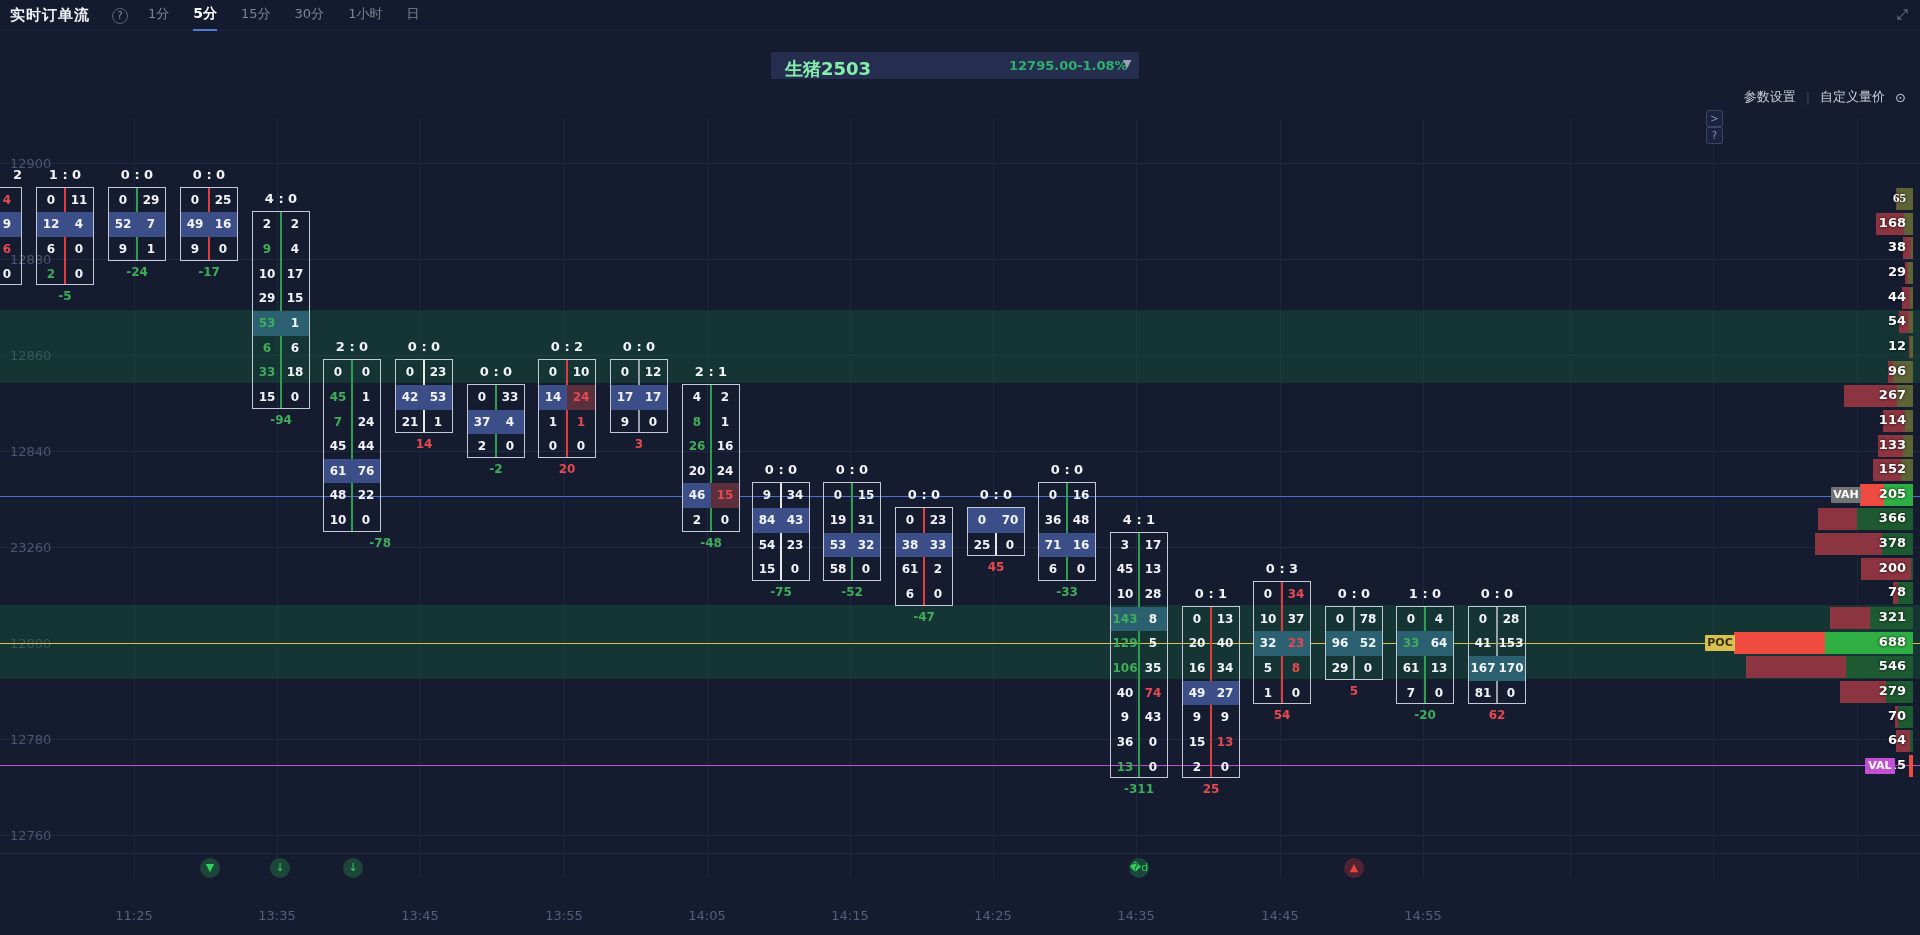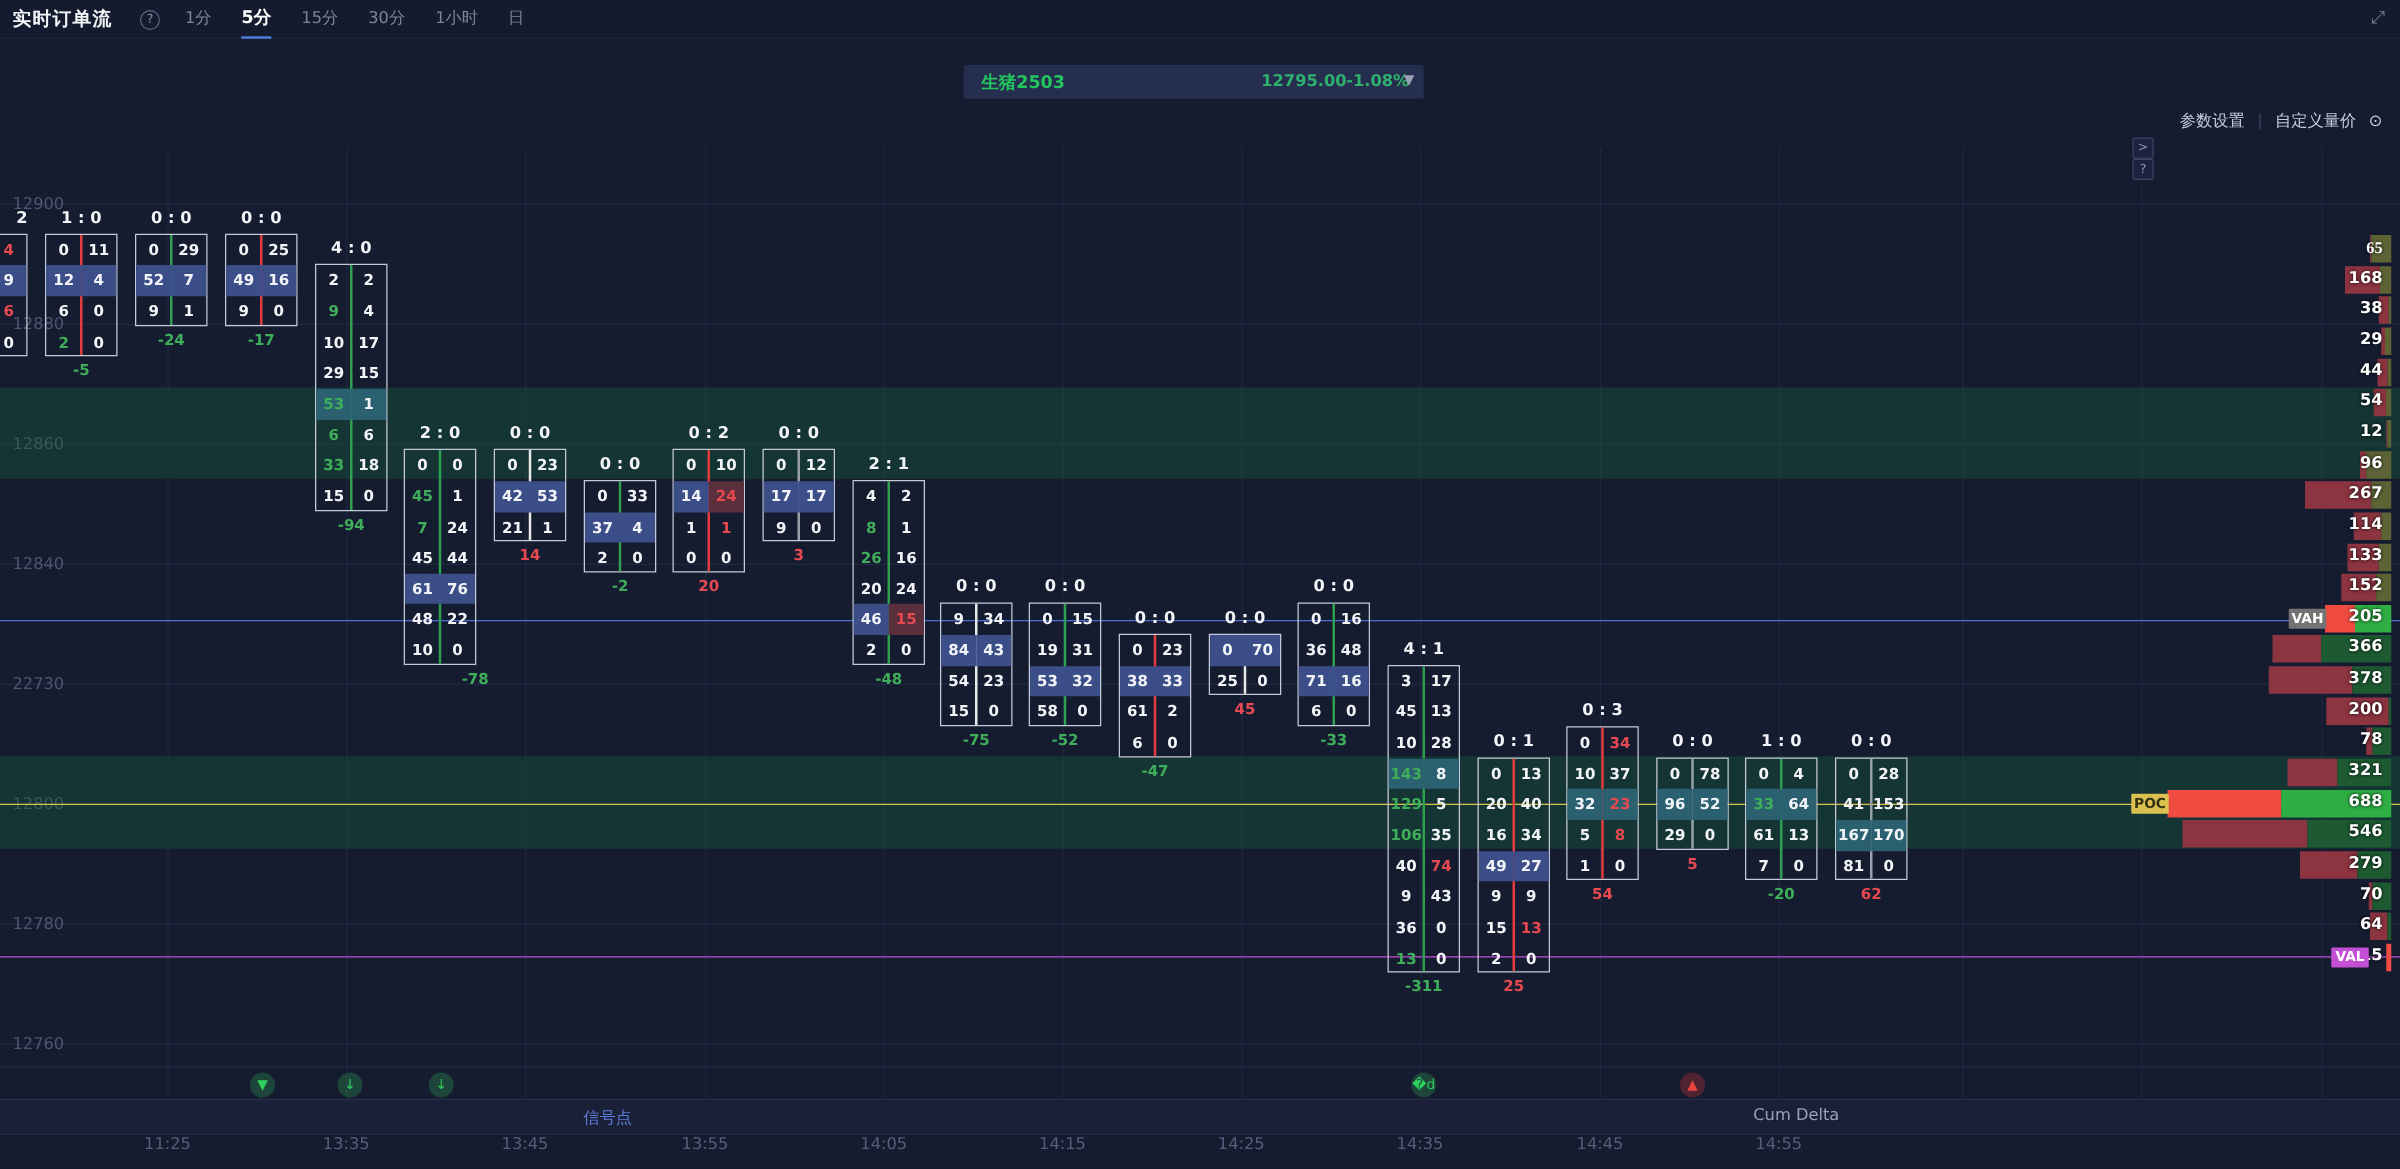--- a/index.html
+++ b/index.html
@@ -9,21 +9,21 @@
   #topbar{position:absolute;left:0;top:0;width:1920px;height:30px;background:#151b2e;border-bottom:1px solid #1d2440;}
   #title{position:absolute;left:10px;top:6px;font-size:15px;font-weight:bold;color:#f2f4f8;letter-spacing:1px;}
   #help{position:absolute;left:112px;top:8px;width:14px;height:14px;border:1px solid #5a6480;border-radius:50%;
         color:#8a93a6;font-size:10px;line-height:14px;text-align:center;}
   #tabs{position:absolute;left:148px;top:5px;display:flex;gap:24px;font-size:13px;color:#7d8598;}
   .tab{cursor:pointer;padding-bottom:6px;}
   .tab.active{color:#ffffff;font-weight:bold;font-size:14px;border-bottom:2px solid #4d7bd8;}
   #fullscreen{position:absolute;right:12px;top:6px;color:#7d8598;font-size:14px;}
   
   #symbolbar{position:absolute;left:771px;top:52px;width:368px;height:27px;background:#252e4e;border-radius:2px;}
-  #symname{position:absolute;left:14px;top:5px;font-size:14px;font-weight:bold;color:#22c55e;}
+  #symname{position:absolute;left:14px;top:5px;font-size:18px;font-weight:bold;color:#86efac;}
   #symprice{position:absolute;left:238px;top:6px;font-size:13px;font-weight:bold;color:#2eb06e;}
   #symchange{position:absolute;left:306px;top:6px;font-size:13px;font-weight:bold;color:#2eb06e;}
   #symchev{position:absolute;left:352px;top:5px;font-size:11px;color:#9aa1b5;}
   
   #toolbar{position:absolute;right:14px;top:88px;font-size:13px;color:#c7cdd9;display:flex;gap:10px;align-items:center;}
   #toolbar .tdiv{color:#3a4460;}
   
   .sidebtn{position:absolute;left:1706px;width:15px;height:15px;border:1px solid #3a4460;border-radius:2px;
            color:#8a93a6;font-size:10px;line-height:15px;text-align:center;background:#1b2340;}
   
@@ -86,21 +86,21 @@
   <div id="chart">
       <div class="gridh" style="top: 163px;"></div>
       <div class="pricelabel" style="top: 156px;">12900</div>
       <div class="gridh" style="top: 259px;"></div>
       <div class="pricelabel" style="top: 252px;">12880</div>
       <div class="gridh" style="top: 355px;"></div>
       <div class="pricelabel" style="top: 348px;">12860</div>
       <div class="gridh" style="top: 451px;"></div>
       <div class="pricelabel" style="top: 444px;">12840</div>
       <div class="gridh" style="top: 547px;"></div>
-      <div class="pricelabel" style="top: 540px;">22730</div>
+      <div class="pricelabel" style="top: 540px;">23260</div>
       <div class="gridh" style="top: 643px;"></div>
       <div class="pricelabel" style="top: 636px;">12800</div>
       <div class="gridh" style="top: 739px;"></div>
       <div class="pricelabel" style="top: 732px;">12780</div>
       <div class="gridh" style="top: 835px;"></div>
       <div class="pricelabel" style="top: 828px;">12760</div>
       <div class="gridv" style="left: 134px;"></div>
       <div class="timelabel" style="left: 134px;">11:25</div>
       <div class="gridv" style="left: 277px;"></div>
       <div class="timelabel" style="left: 277px;">13:35</div>
@@ -554,19 +554,15 @@
       </div>
       <div class="fhead" style="left: 1468px; top: 585.725px; width: 58px;">0 : 0</div>
       <div class="fdelta c-r" style="left: 1458px; top: 708.325px; width: 78px;">62</div>
       <div class="sig" style="left: 200px; top: 858px; background: rgba(38, 120, 72, 0.45); color: rgb(47, 208, 92);">▼</div>
       <div class="sig" style="left: 270px; top: 858px; background: rgba(38, 120, 72, 0.45); color: rgb(47, 208, 92);">↓</div>
       <div class="sig" style="left: 343px; top: 858px; background: rgba(38, 120, 72, 0.45); color: rgb(47, 208, 92);">↓</div>
       <div class="sig" style="left: 1129px; top: 858px; background: rgba(38, 120, 72, 0.45); color: rgb(47, 208, 92);">�d</div>
       <div class="sig" style="left: 1344px; top: 858px; background: rgba(150, 45, 55, 0.45); color: rgb(232, 69, 60);">▲</div>
     </div>
 
-  <div id="footlabels">
-    <span id="signallabel" style="left: 486px;">信号点</span>
-    <span id="cumdeltalabel" style="left: 1437px;">Cum Delta</span>
-  </div>
 <div class="sidebtn" style="top: 110px;">&gt;</div>
     <div class="sidebtn" style="top: 127px;">?</div>
   </div>
 
 </body></html>

